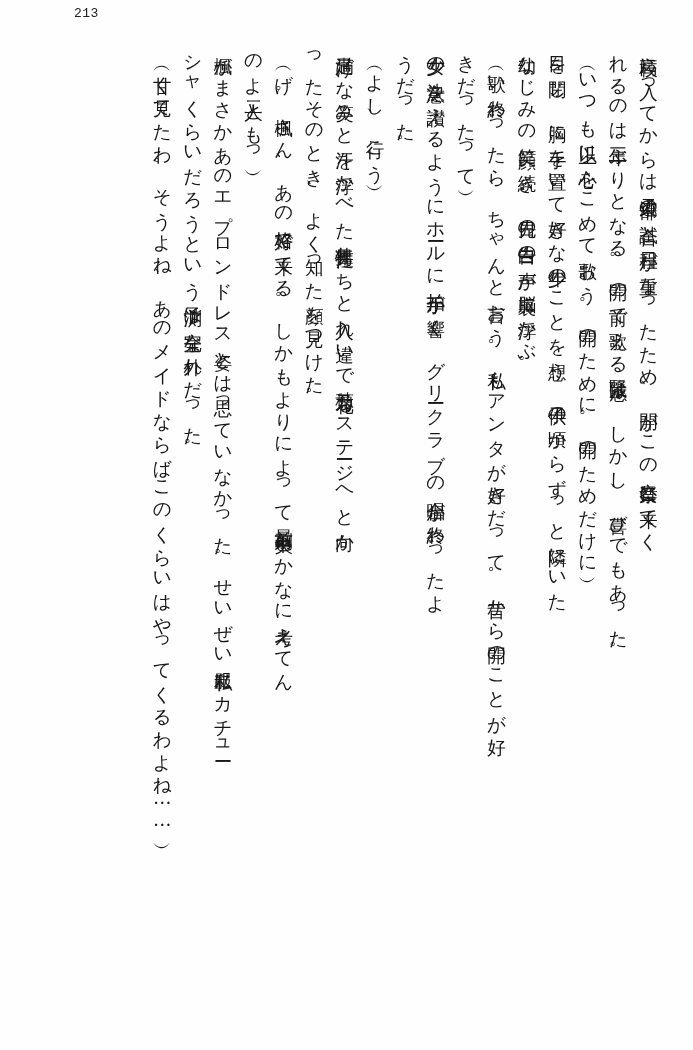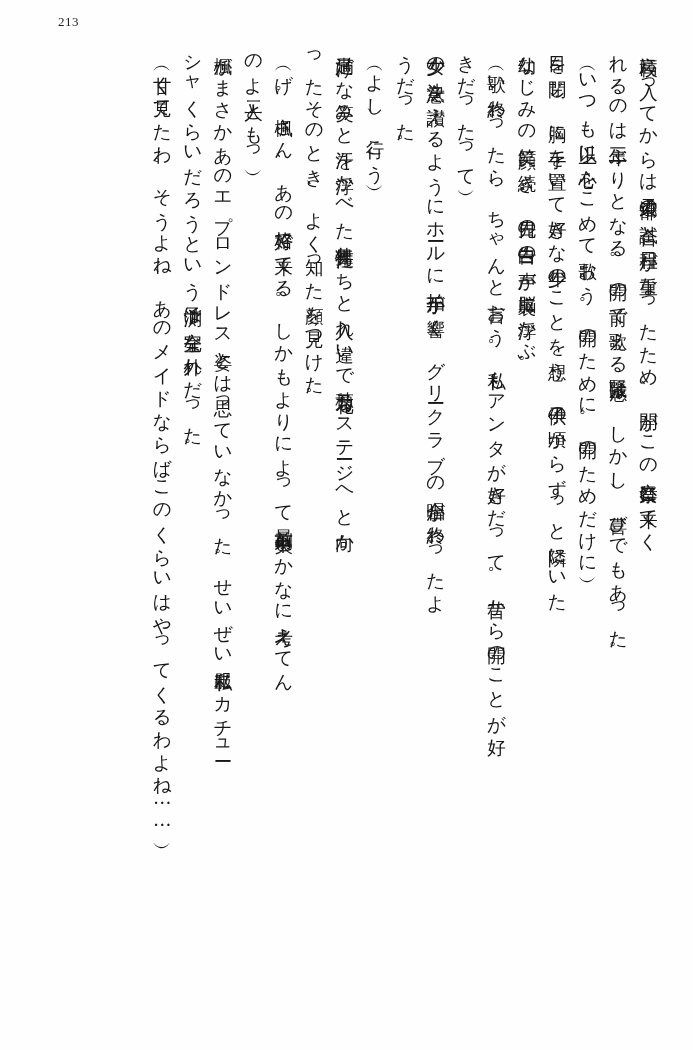--- a/index.html
+++ b/index.html
@@ -17,26 +17,25 @@
   .page {
     position: relative;
     width: 693px;
     height: 1050px;
     background: #fefefe;
     box-sizing: border-box;
   }
   .page-number {
     position: absolute;
     top: 6px;
-    left: 58px;
+    left: 74px;
     font-size: 13px;
-    font-family: Liberation Serif, serif;
+    font-family: Liberation Mono, monospace;
     color: #222;
     letter-spacing: 0.5px;
-    margin-top: 8px;
   }
   .text-body {
     position: absolute;
     top: 42px;
     left: 36px;
     right: 36px;
     height: 960px;
     display: flex;
     flex-direction: row-reverse;
     justify-content: flex-start;

